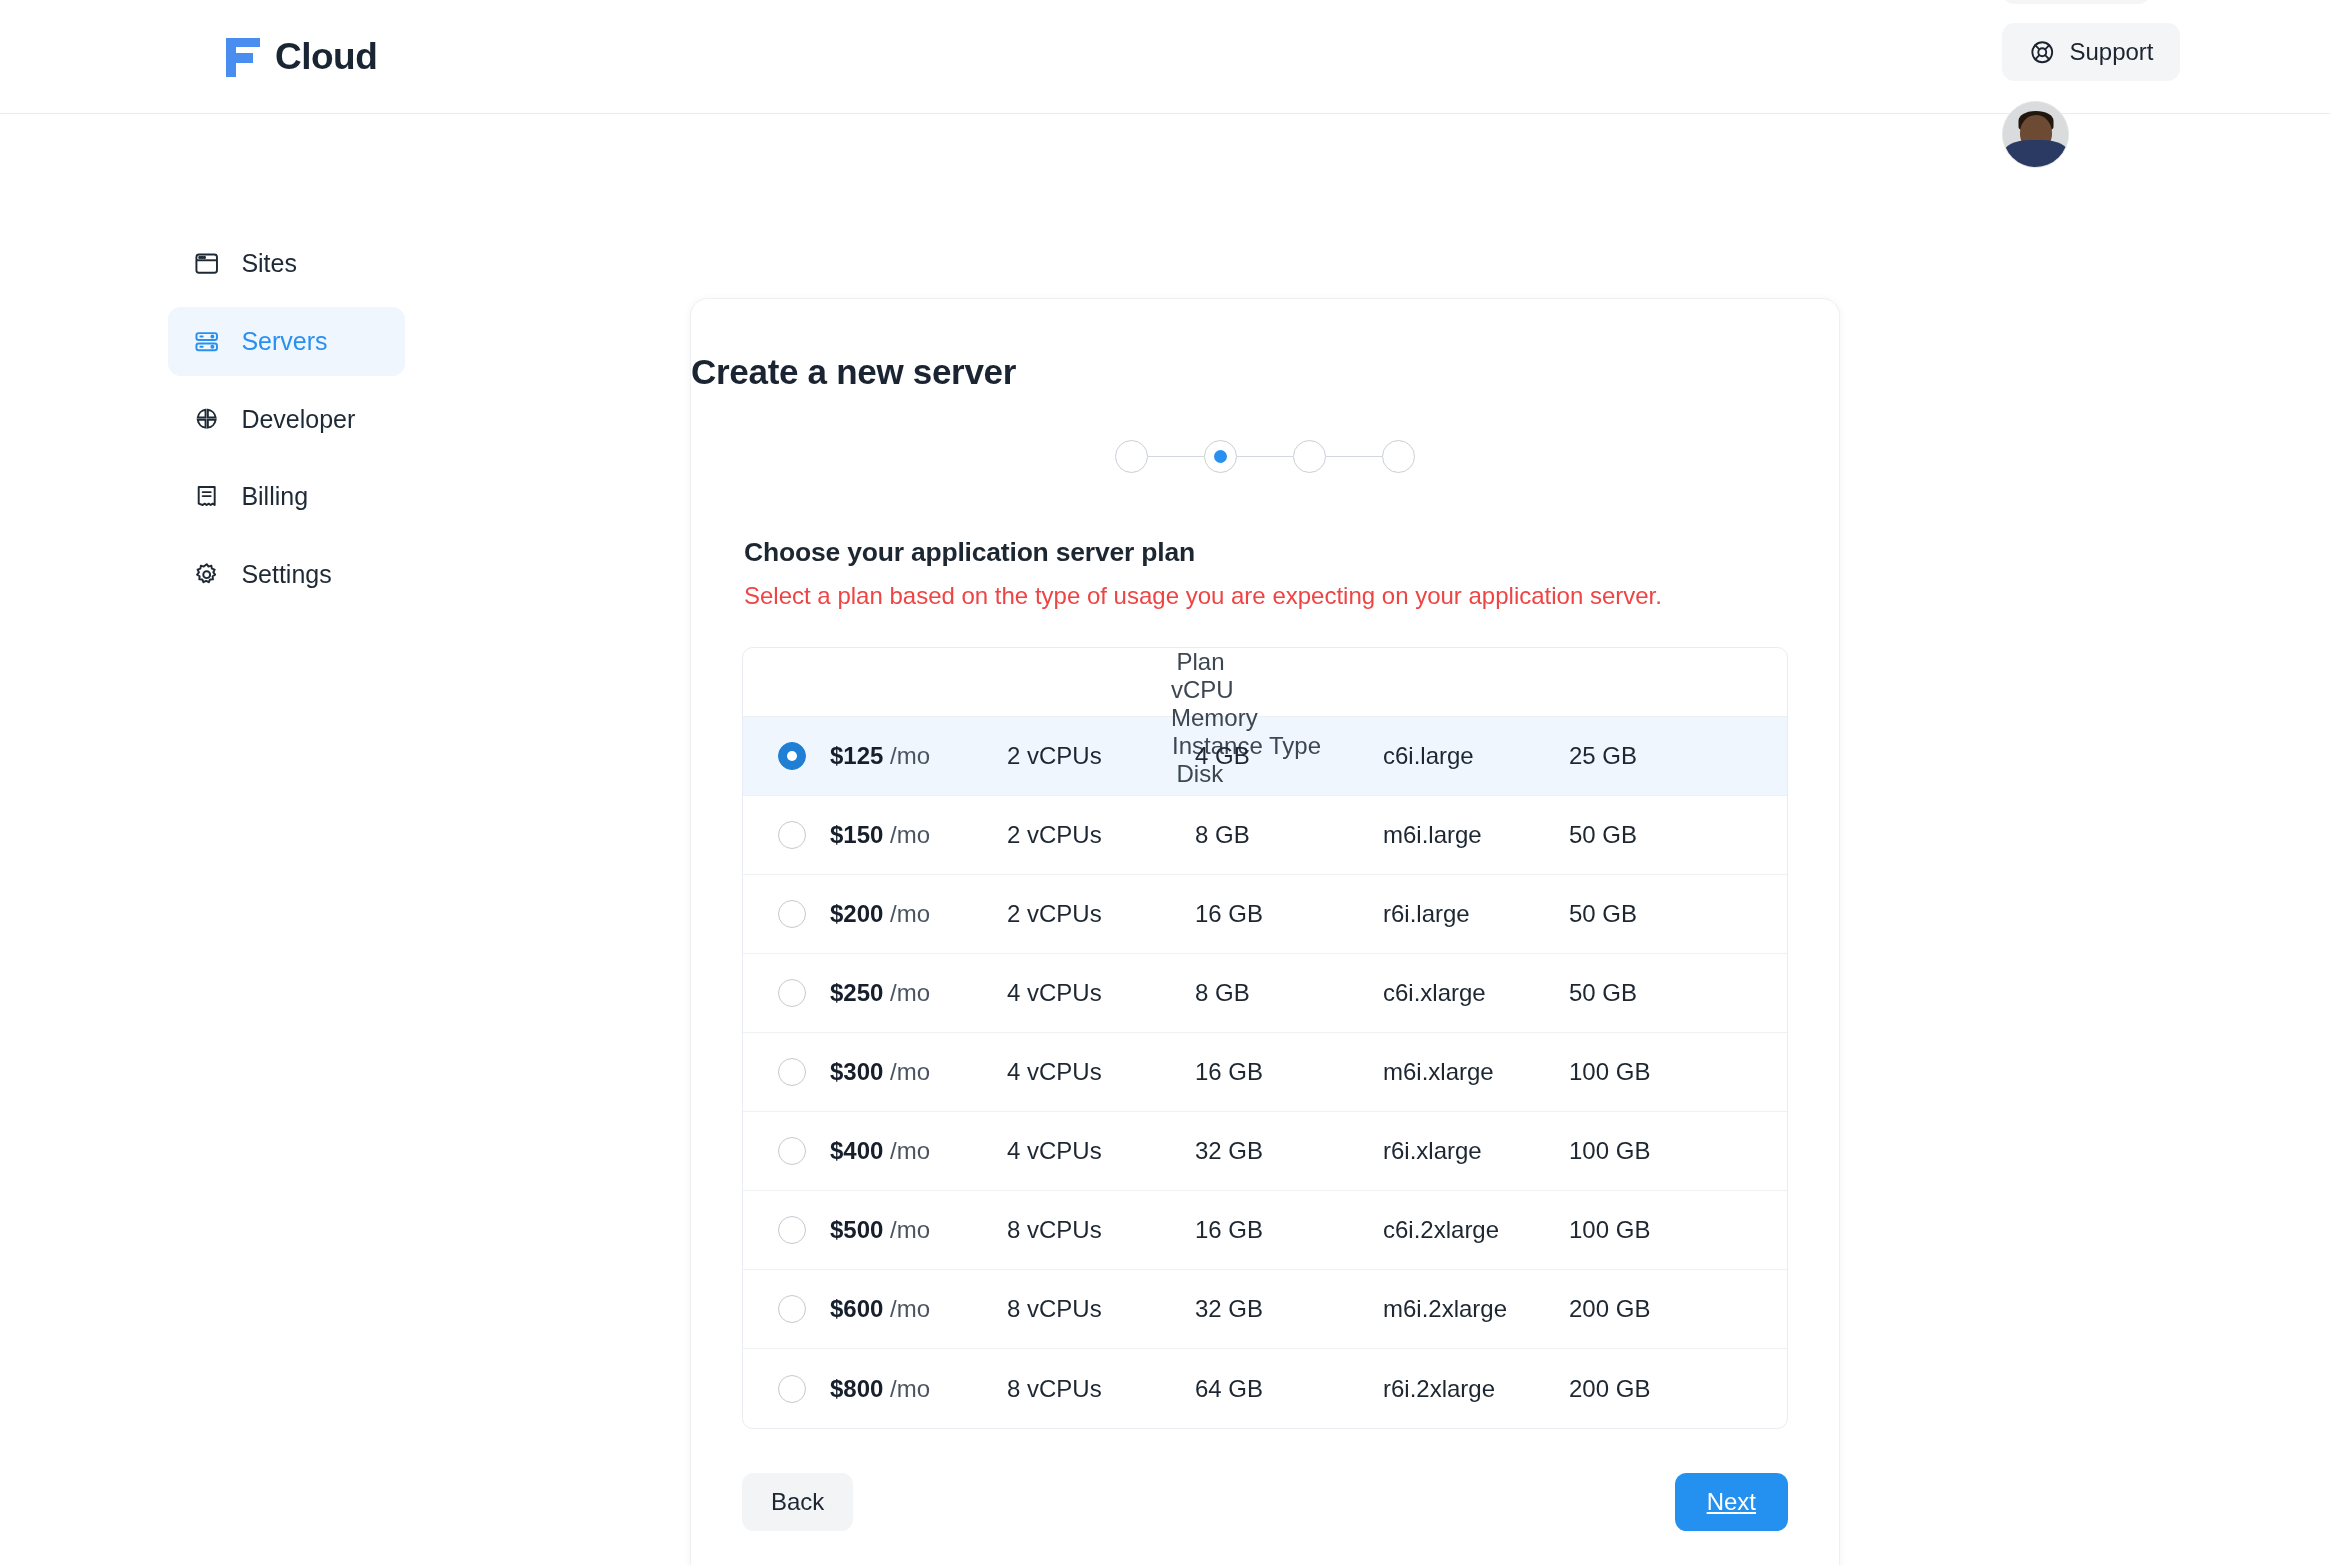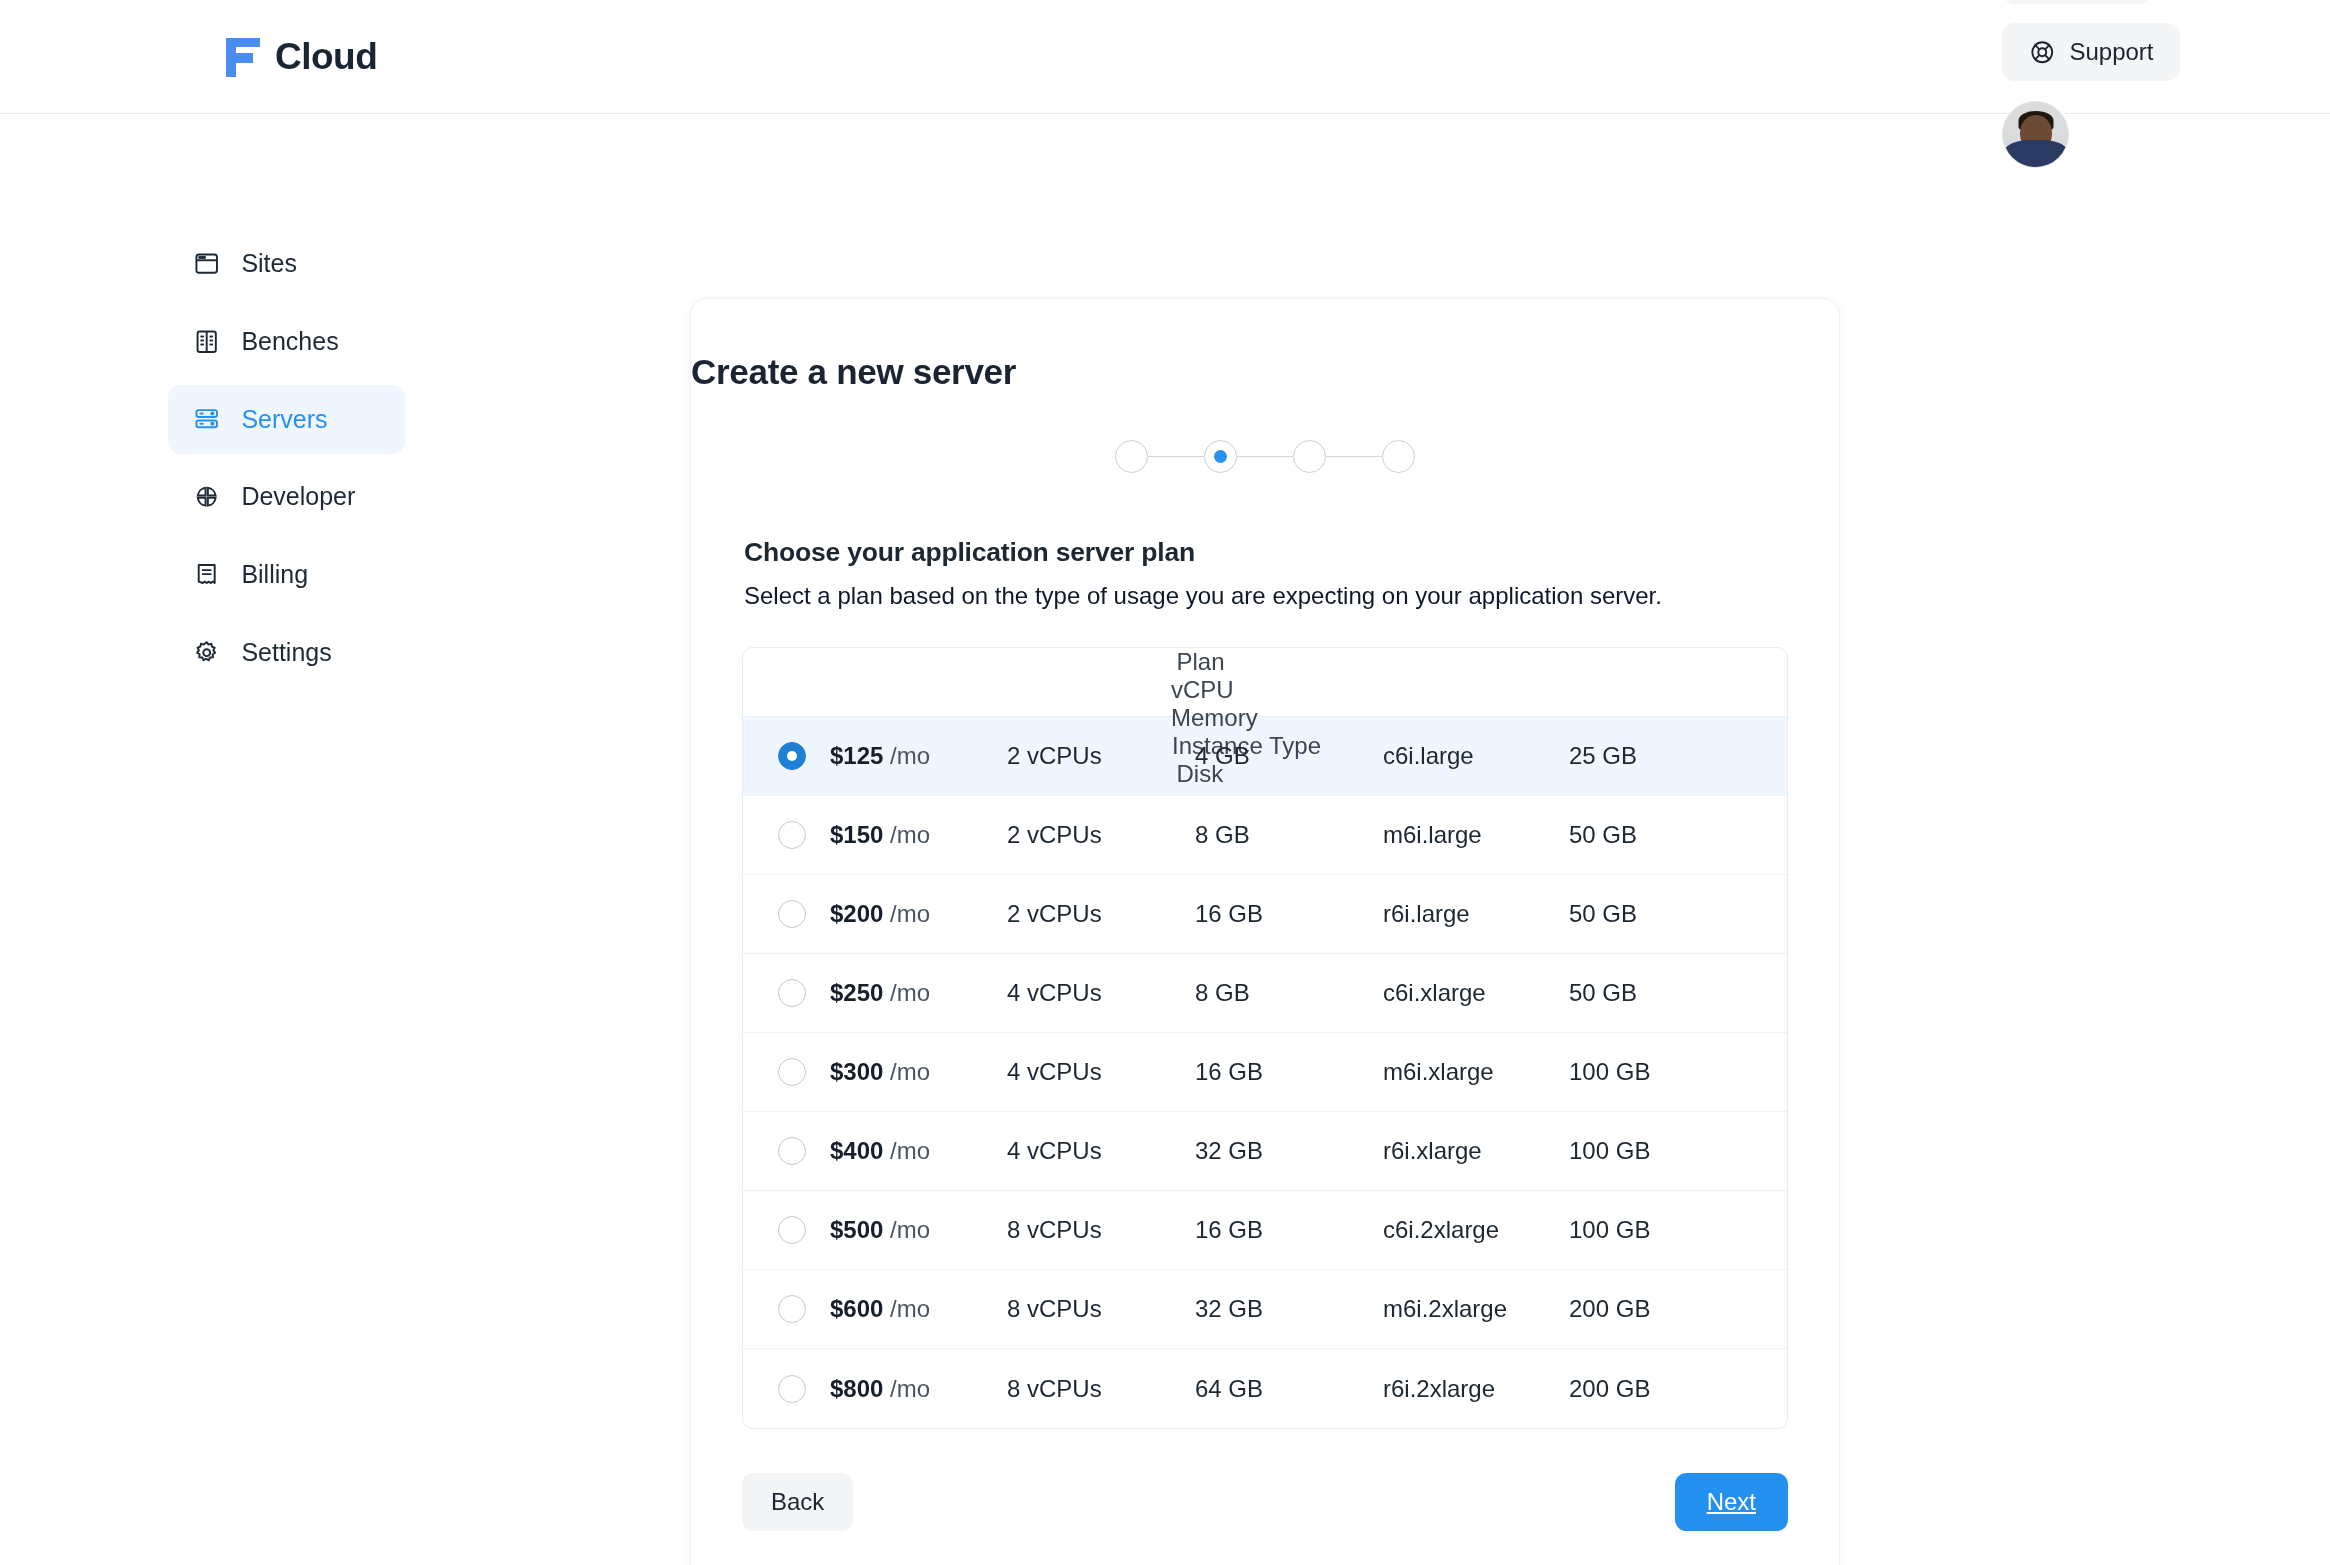--- a/index.html
+++ b/index.html
@@ -91,21 +91,21 @@
     display: flex; align-items: center; justify-content: center; cursor: pointer;
   }
   .step .dot { width: 13.3px; height: 13.3px; border-radius: 50%; background: #2a90f0; }
   .step-line { width: 56px; height: 1.8px; background: #d3d8de; }
 
   .section-title {
     font-size: 26.5px; font-weight: bold; color: #1d2732;
     padding: 0 53px; margin-bottom: 14px; letter-spacing: -0.2px;
   }
   .section-sub {
-    font-size: 24px; color: #0f172a; padding: 0 53px; margin-bottom: 37px;
+    font-size: 24px; color: #ef4444; padding: 0 53px; margin-bottom: 37px;
   }
 
   
   .table-wrap {
     margin: 0 51px; border: 1.8px solid #e9ecf0; border-radius: 10.6px; overflow: hidden;
   }
   .trow { display: flex; align-items: center; }
   .thead { height: 69px; border-bottom: 1.8px solid #eceff2; flex-direction: column; }
   .thead .cell { font-size: 24px; color: #3d4752; }
   .tbody-row { height: 79px; border-bottom: 1.8px solid #eff1f4; cursor: pointer; }
@@ -199,30 +199,20 @@
           <rect x="3" y="4" width="18" height="16" rx="2.2"></rect>
           <path d="M3 9h18"></path>
           <circle cx="6" cy="6.5" r=".6" fill="#1e2936"></circle>
             <circle cx="8" cy="6.5" r=".6" fill="#1e2936"></circle>
             <circle cx="10" cy="6.5" r=".6" fill="#1e2936"></circle>
         </svg>
       </span>
       <span>Sites</span>
     </div>
 
-    <div class="nav-item">
-      <span>
-        <svg width="27.4" height="27.4" viewBox="0 0 24 24" fill="none" stroke="#1e2936" stroke-width="1.7">
-          <rect x="4" y="3" width="16" height="18" rx="2"></rect>
-          <path d="M12 3v18"></path>
-          <path d="M7.2 7.5h1.6M7.2 11h1.6M7.2 14.5h1.6M15.2 7.5h1.6M15.2 11h1.6M15.2 14.5h1.6" stroke-linecap="round"></path>
-        </svg>
-      </span>
-      <span>Benches</span>
-    </div>
 
     <div class="nav-item active">
       <span>
         <svg width="27.4" height="27.4" viewBox="0 0 24 24" fill="none" stroke="#2a90f0" stroke-width="1.7">
           <rect x="3" y="4.5" width="18" height="6" rx="2"></rect>
           <rect x="3" y="13.5" width="18" height="6" rx="2"></rect>
           <path d="M6.5 7.5h2M6.5 16.5h2" stroke-linecap="round"></path>
           <circle cx="17" cy="7.5" r=".9" fill="#2a90f0"></circle>
             <circle cx="17" cy="16.5" r=".9" fill="#2a90f0"></circle>
         </svg>

